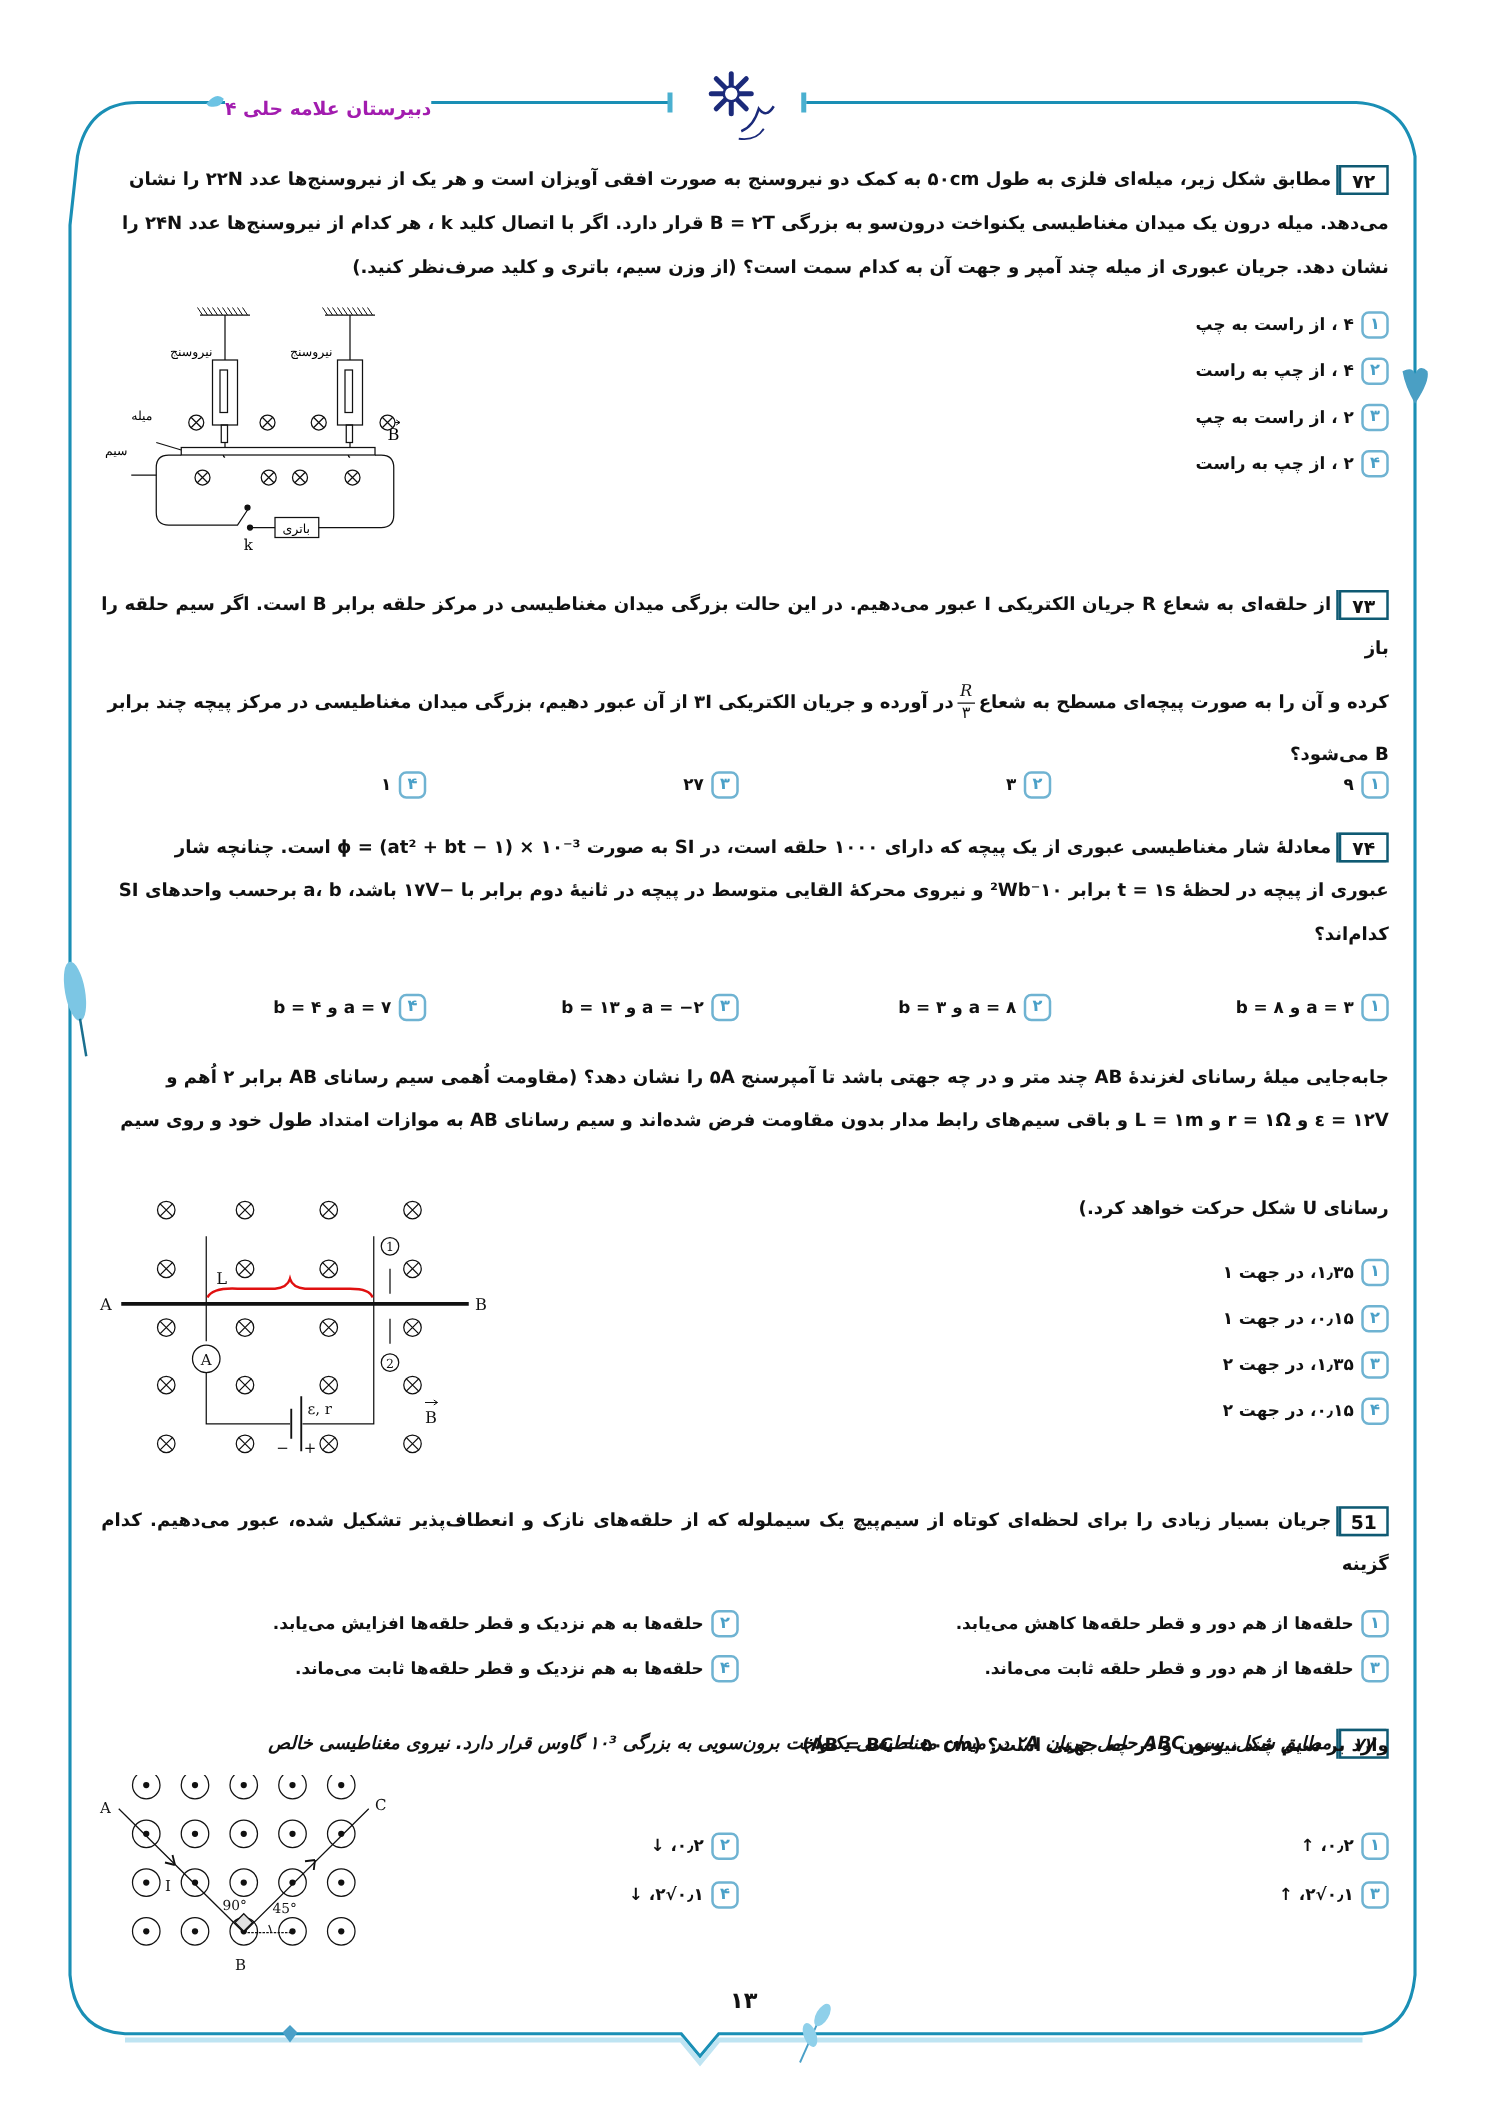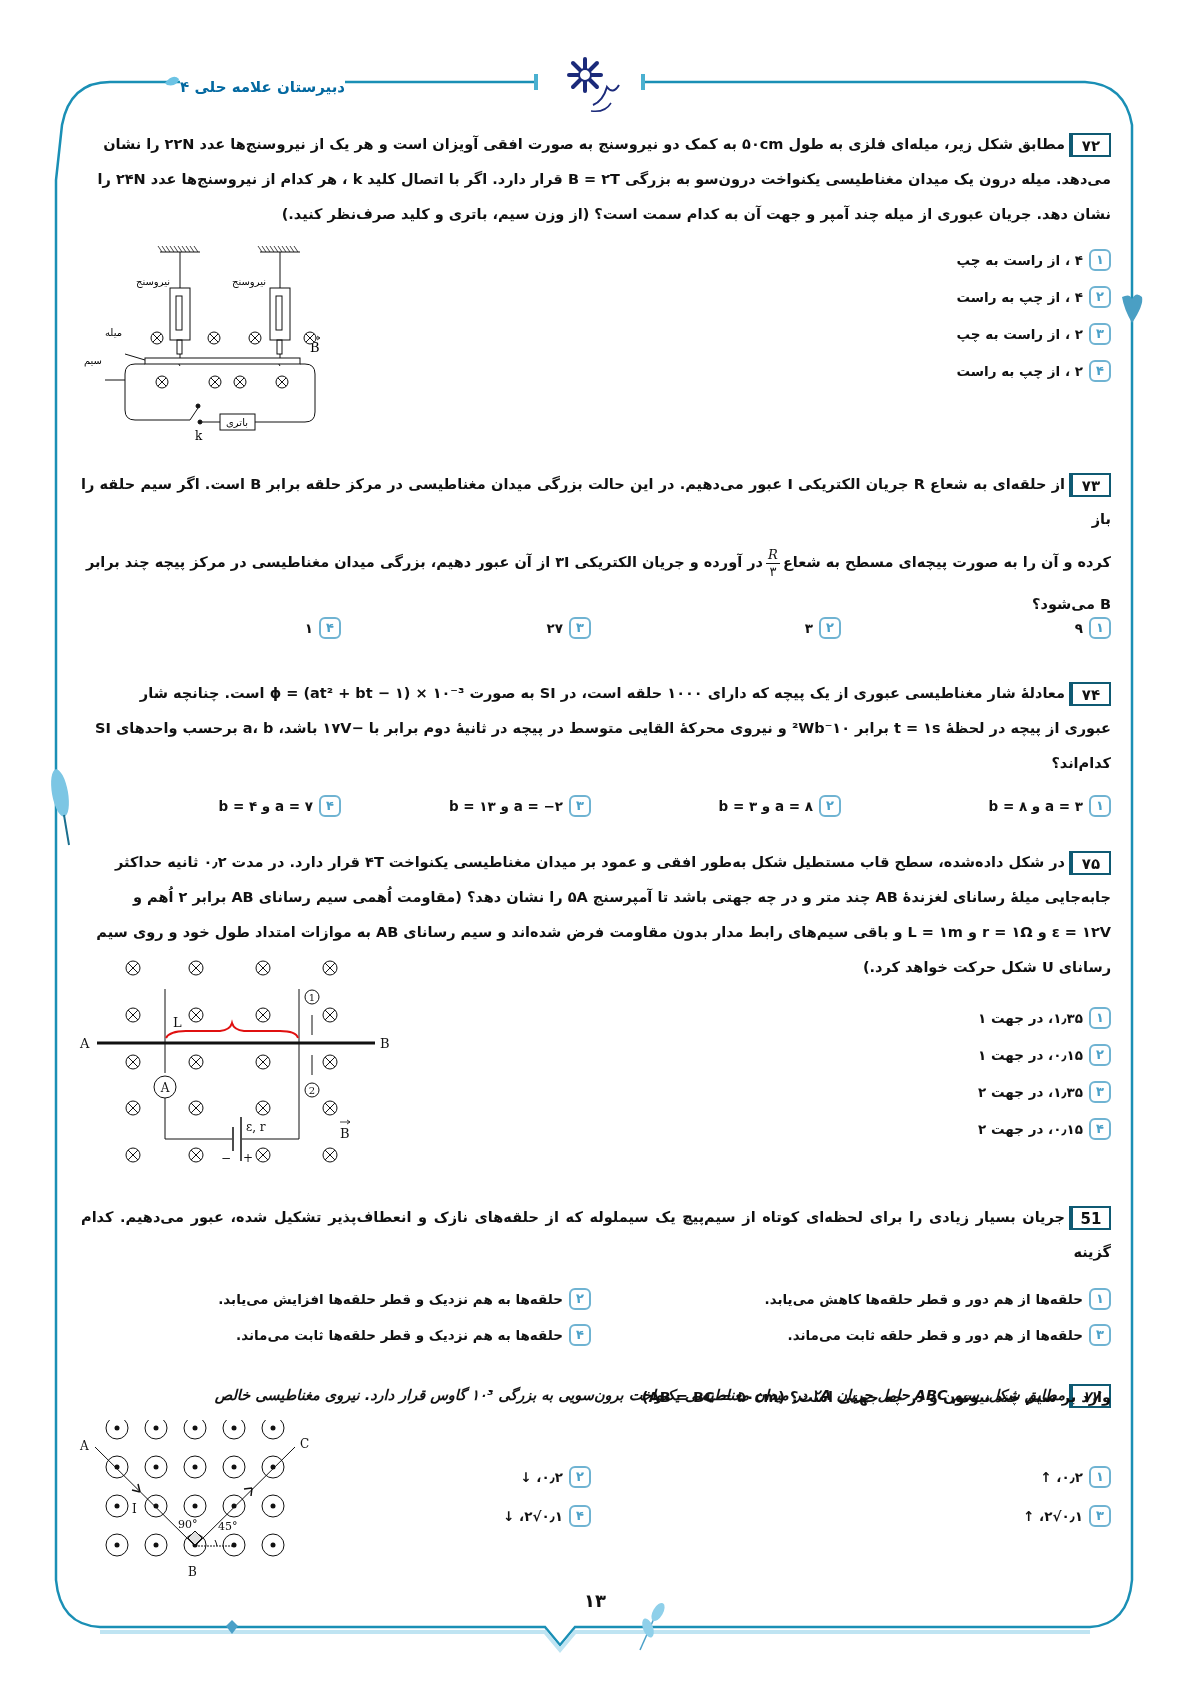--- a/index.html
+++ b/index.html
@@ -1,19 +1,19 @@
 <!DOCTYPE html>
 <html><head>
 <meta charset="utf-8">
 <style>
   * { box-sizing: border-box; margin: 0; padding: 0; }
   html, body { width: 1189px; height: 1683px; background: #ffffff; overflow: hidden; }
   body { position: relative; font-family: "DejaVu Sans", sans-serif; color: #111; }
   .frame { position: absolute; left: 0; top: 0; width: 1189px; height: 1683px; }
-  .header-title { position: absolute; left: 180px; top: 78px; font-size: 15px; font-weight: bold; direction: rtl; color: #0369a1; white-space: nowrap; }
+  .header-title { position: absolute; left: 180px; top: 78px; font-size: 15px; font-weight: bold; direction: rtl; color: #a21caf; white-space: nowrap; }
   .logo { position: absolute; left: 565px; top: 55px; width: 60px; height: 60px; }
   .page-num { position: absolute; left: 584px; top: 1590px; font-size: 18px; font-weight: bold; direction: rtl; }
 
   .q { position: absolute; right: 78px; direction: rtl; text-align: justify; font-size: 14.5px; font-weight: bold; line-height: 35px; }
   .qnum { display: inline-block; min-width: 40px; height: 24px; line-height: 22px; text-align: center; border: 2px solid #0f5a73; border-radius: 0; font-size: 15px; margin-left: 6px; color: #111; background: #fff; box-shadow: -2px 0 0 #0f5a73; vertical-align: middle; }
   .math { font-family: "DejaVu Serif", serif; font-style: italic; font-weight: normal; }
   .opt { position: absolute; direction: rtl; font-size: 13.5px; font-weight: bold; white-space: nowrap; display: flex; align-items: center; gap: 6px; }
   .onum { display: inline-block; width: 22px; height: 22px; border: 2px solid #6fb3d2; border-radius: 6px; color: #4aa0c8; font-size: 13px; text-align: center; line-height: 18px; background: #fff; }
   .fig { position: absolute; }
   .frac { display: inline-flex; flex-direction: column; align-items: center; vertical-align: middle; font-size: 13px; line-height: 16px; margin: 0 3px; }
@@ -181,21 +181,21 @@
   </div>
 <div class="opt" style="right:598px; top:617px;">
     <span class="onum">۳</span>
     <span>۲۷</span>
   </div>
 <div class="opt" style="right:848px; top:617px;">
     <span class="onum">۴</span>
     <span>۱</span>
   </div>
 
-<div class="q" style="top:676px; width:1030px;">
+<div class="q" style="top:661px; width:1030px;">
   <div><span class="qnum">۷۴</span><span>معادلهٔ شار مغناطیسی عبوری از یک پیچه که دارای ۱۰۰۰ حلقه است، در SI به صورت ϕ = (at² + bt − ۱) × ۱۰⁻³ است. چنانچه شار</span></div>
   <div>عبوری از پیچه در لحظهٔ t = ۱s برابر ۱۰⁻²Wb و نیروی محرکهٔ القایی متوسط در پیچه در ثانیهٔ دوم برابر با −۱۷V باشد، a، b برحسب واحدهای SI</div>
   <div>کدام‌اند؟</div>
 </div>
 <div class="opt" style="right:78px; top:795px;">
     <span class="onum">۱</span>
     <span>a = ۳ و b = ۸</span>
   </div>
 <div class="opt" style="right:348px; top:795px;">
     <span class="onum">۲</span>
@@ -204,21 +204,20 @@
 <div class="opt" style="right:598px; top:795px;">
     <span class="onum">۳</span>
     <span>a = −۲ و b = ۱۳</span>
   </div>
 <div class="opt" style="right:848px; top:795px;">
     <span class="onum">۴</span>
     <span>a = ۷ و b = ۴</span>
   </div>
 
 <div class="q" style="top:845px; width:1030px;">
-  <div><span class="qnum">۷۵</span><span>در شکل داده‌شده، سطح قاب مستطیل شکل به‌طور افقی و عمود بر میدان مغناطیسی یکنواخت ۴T قرار دارد. در مدت ۰٫۲ ثانیه حداکثر</span></div>
   <div>جابه‌جایی میلهٔ رسانای لغزندهٔ AB چند متر و در چه جهتی باشد تا آمپرسنج ۵A را نشان دهد؟ (مقاومت اُهمی سیم رسانای AB برابر ۲ اُهم و</div>
   <div>ε = ۱۲V و r = ۱Ω و L = ۱m و باقی سیم‌های رابط مدار بدون مقاومت فرض شده‌اند و سیم رسانای AB به موازات امتداد طول خود و روی سیم</div>
 </div>
 <div class="q" style="top:950px; width:700px;">
   <div>رسانای U شکل حرکت خواهد کرد.)</div>
 </div>
 <div class="opt" style="right:78px; top:1007px;">
     <span class="onum">۱</span>
     <span>۱٫۳۵، در جهت ۱</span>
   </div>

